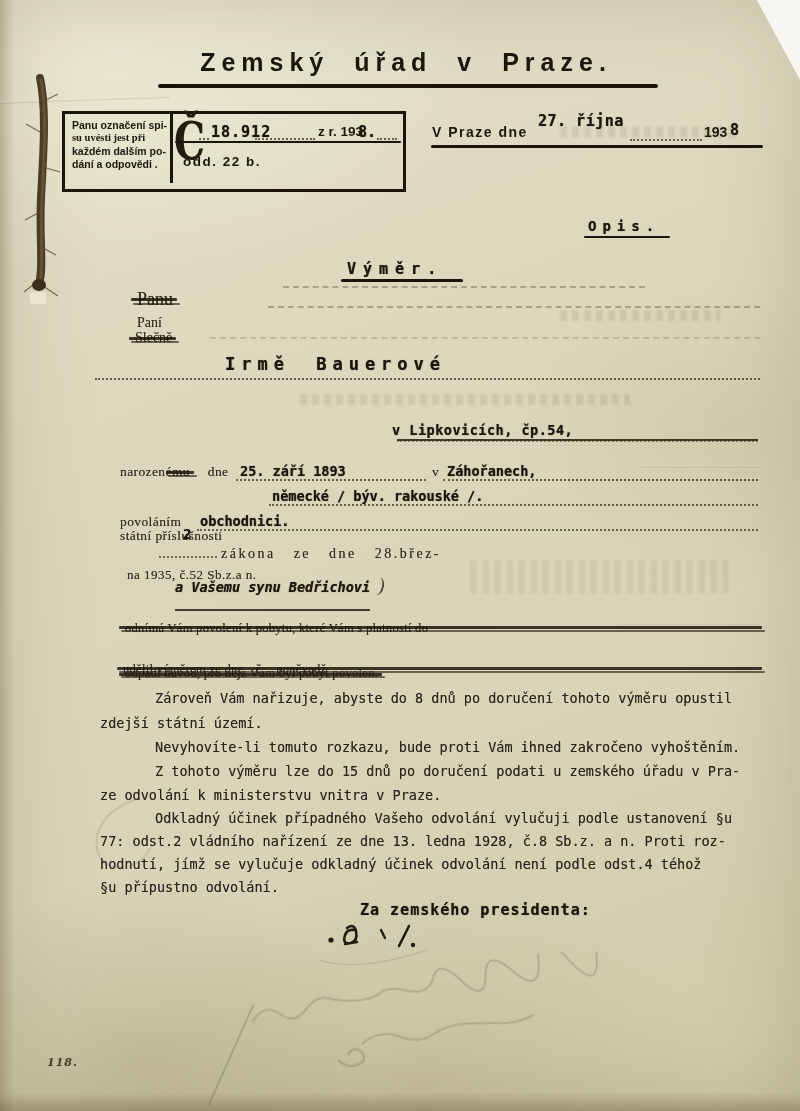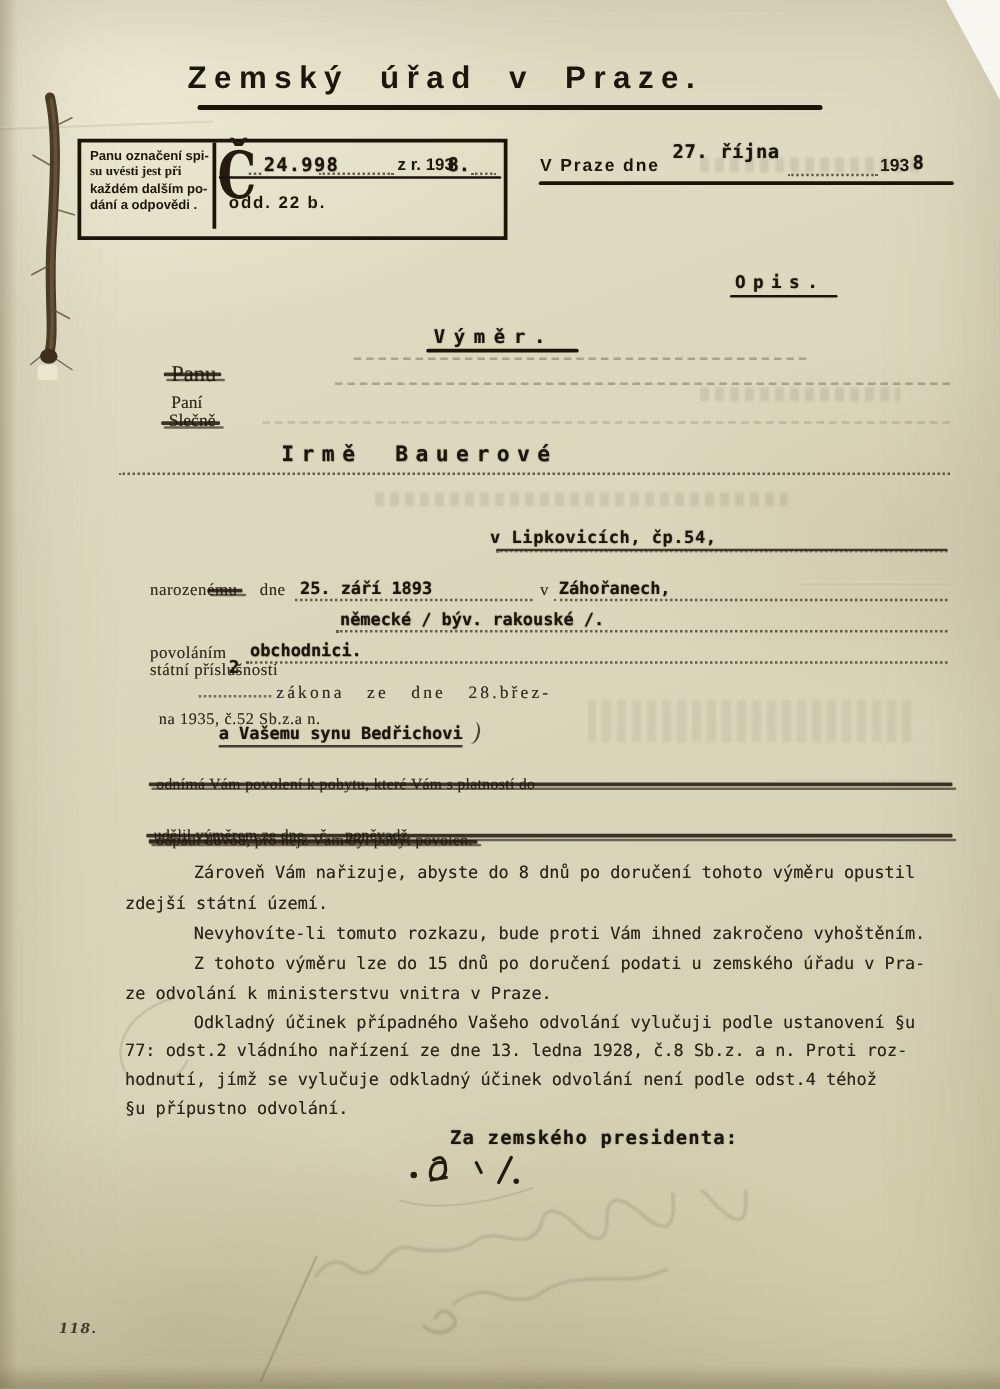--- a/index.html
+++ b/index.html
@@ -67,33 +67,33 @@
     <path d="M12,48 q14,-18 28,-6 t26,-2 t24,-10 t28,4 t24,-6 t28,0 t26,-12 t28,6 t24,-4 t28,-2 t26,-10 t30,2 t28,-6" fill="none" stroke="#8e8a74" stroke-width="2"></path>
     <path d="M120,78 q18,-14 38,-5 t34,0 t38,-8 t34,2 t30,-6" fill="none" stroke="#8e8a74" stroke-width="2"></path>
     <path d="M95,92 q8,10 20,6 q10,-4 4,-12 q-8,-8 -14,2" fill="none" stroke="#7c785f" stroke-width="2.5" opacity=".8"></path>
   </svg>
   <div class="smudge" style="left:560px;top:126px;width:180px;height:12px;"></div>
   <div class="smudge" style="left:560px;top:310px;width:160px;height:11px;"></div>
   <div class="smudge" style="left:300px;top:394px;width:330px;height:11px;"></div>
   <div class="smudge" style="left:470px;top:560px;width:260px;height:34px;opacity:.08;"></div>
 
   
-  <div class="pos hdr" style="left:150px;top:48px;width:512px;text-align:left;font-size:25px;letter-spacing:6px;word-spacing:12px;">Zemský úřad v Praze.</div>
+  <div class="pos hdr" style="left:150px;top:48px;width:512px;text-align:center;font-size:25px;letter-spacing:6px;word-spacing:12px;">Zemský úřad v Praze.</div>
   <div class="rule" style="left:158px;top:84px;width:500px;height:4px;"></div>
 
   
   <div class="refbox">
     <div class="pos hdr" style="left:7px;top:5px;font-size:10.5px;">Panu označení spi-</div>
     <div class="pos hdr" style="left:7px;top:18px;font-size:10.5px;font-family:Liberation Serif, serif;">su uvésti jest při</div>
     <div class="pos hdr" style="left:7px;top:31px;font-size:10.5px;">každém dalším po-</div>
     <div class="pos hdr" style="left:7px;top:44px;font-size:10.5px;">dání a odpovědi .</div>
     <div class="pos" style="left:105px;top:0;width:3px;height:69px;background:#1b140b;"></div>
     <div class="pos" style="left:109px;top:-4px;font-family:'DejaVu Serif',serif;font-weight:bold;font-size:52px;color:#241c10;transform:scaleX(.75);transform-origin:left top;">Č</div>
     <div class="dotted" style="left:134px;top:24px;width:10px;"></div>
-    <div class="pos typed" style="left:146px;top:9px;font-size:15px;letter-spacing:1px;">24.998</div>
+    <div class="pos typed" style="left:146px;top:9px;font-size:15px;letter-spacing:1px;">18.912</div>
     <div class="dotted" style="left:190px;top:24px;width:60px;"></div>
     <div class="pos hdr" style="left:253px;top:10px;font-size:13.5px;">z r. 193</div>
     <div class="pos typed" style="left:293px;top:9px;font-size:15px;">8.</div>
     <div class="dotted" style="left:312px;top:24px;width:20px;"></div>
     <div class="rule" style="left:110px;top:27px;width:226px;height:2px;"></div>
     <div class="pos hdr" style="left:118px;top:40px;font-size:13.5px;letter-spacing:1.5px;">odd. 22 b.</div>
   </div>
 
   
   <div class="pos hdr" style="left:432px;top:124px;font-size:14px;letter-spacing:1.5px;">V Praze dne</div>
@@ -148,21 +148,21 @@
   <div class="dotted" style="left:197px;top:529px;width:561px;"></div>
 
   
   <div class="pos row" style="left:155px;top:542px;width:604px;">
     <span style="position:relative;display:inline-block;width:58px;border-bottom:2px dotted rgba(55,45,30,.65);height:14px;margin:0 4px;">
       <span class="typed" style="position:absolute;left:24px;top:-16px;font-size:14px;">2</span>
     </span>
     <span class="form-print" style="font-size:14px;letter-spacing:2.5px;word-spacing:12px;">zákona ze dne 28.břez-</span>
   </div>
   <div class="pos form-print" style="left:127px;top:567px;font-size:13px;letter-spacing:.5px;">na 1935, č.52 Sb.z.a n.</div>
-  <div class="pos typed" style="left:175px;top:579px;font-size:13.5px;border-bottom:2px solid rgba(30,22,12,.8);padding-bottom:1px;">a Vašemu synu Bedřichovi</div>
+  <div class="pos typed" style="left:175px;top:579px;font-size:13.5px;border-bottom:2px solid rgba(30,22,12,.8);padding-bottom:14px;font-style:italic;">a Vašemu synu Bedřichovi</div>
   <div class="pos" style="left:372px;top:577px;width:10px;height:18px;border-right:2px solid rgba(30,22,12,.75);border-radius:0 60% 60% 0;transform:rotate(12deg);"></div>
 
   
   <div class="pos row struckline" style="left:125px;top:618px;width:633px;">
     <span class="form-print" style="font-size:12.5px;letter-spacing:.3px;">odnímá Vám povolení k pobytu, které Vám s platností do</span>
     <span class="leader"></span>
   </div>
   <div class="pos row struckline" style="left:123px;top:641px;width:635px;">
     <span class="form-print" style="font-size:12.5px;letter-spacing:.3px;">udělil výměrem ze dne</span>
     <span class="leader"></span>

